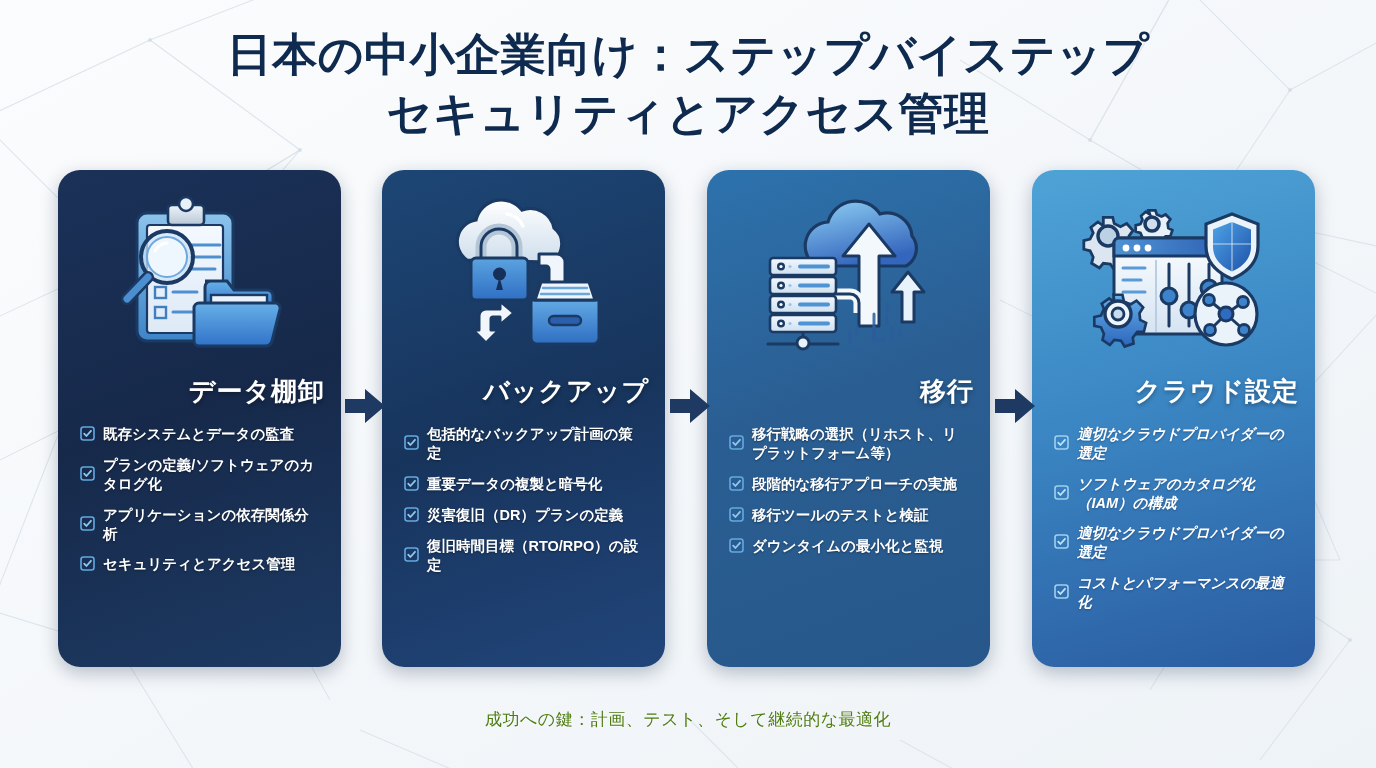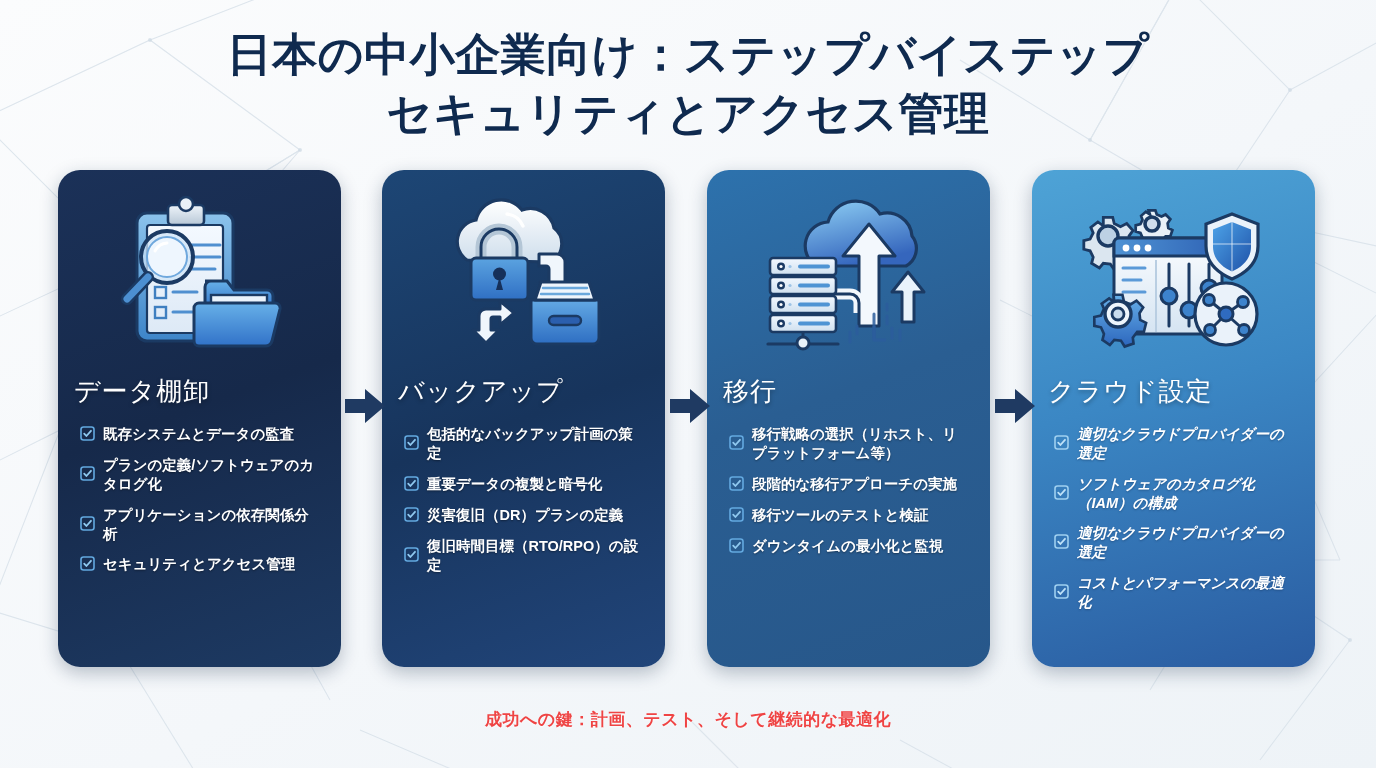--- a/index.html
+++ b/index.html
@@ -47,24 +47,24 @@
   .card.c4 { left:1032px; background:linear-gradient(165deg,#4ea3d6 0%,#3b87c4 45%,#2a5ca1 100%); }
 
   .icon-zone {
     height:200px;
     display:flex; align-items:center; justify-content:center;
     padding-top:10px;
   }
   .icon-zone svg { display:block; }
 
   .card-title {
-    text-align:left;
+    text-align:right;
     color:#ffffff;
     font-size:26px;
-    font-weight:normal;
+    font-weight:bold;
     letter-spacing:1px;
     margin-top:4px;
     text-shadow:0 2px 4px rgba(0,0,0,0.35);
   }
 
   .check-list { margin-top:16px; padding:0 6px; }
   .check-item {
     display:flex;
     align-items:center;
     gap:8px;
@@ -83,23 +83,23 @@
   
   .arrow { position:absolute; top:389px; z-index:3; }
   .arrow.a1 { left:345px; }
   .arrow.a2 { left:670px; }
   .arrow.a3 { left:995px; }
 
   
   .footer {
     position:absolute; left:0; top:708px; width:100%;
     text-align:center;
-    color:#ef4444;
+    color:#4d7c0f;
     font-size:17px;
-    font-weight:bold;
+    font-weight:normal;
     letter-spacing:0.5px;
     text-shadow:0 1px 2px rgba(255,255,255,0.85);
   }
 </style>
 </head>
 <body>
 
 <svg id="bg-net" viewBox="0 0 1376 768" xmlns="http://www.w3.org/2000/svg">
   <defs>
     <linearGradient id="bgGrad" x1="0" y1="0" x2="1" y2="1">

